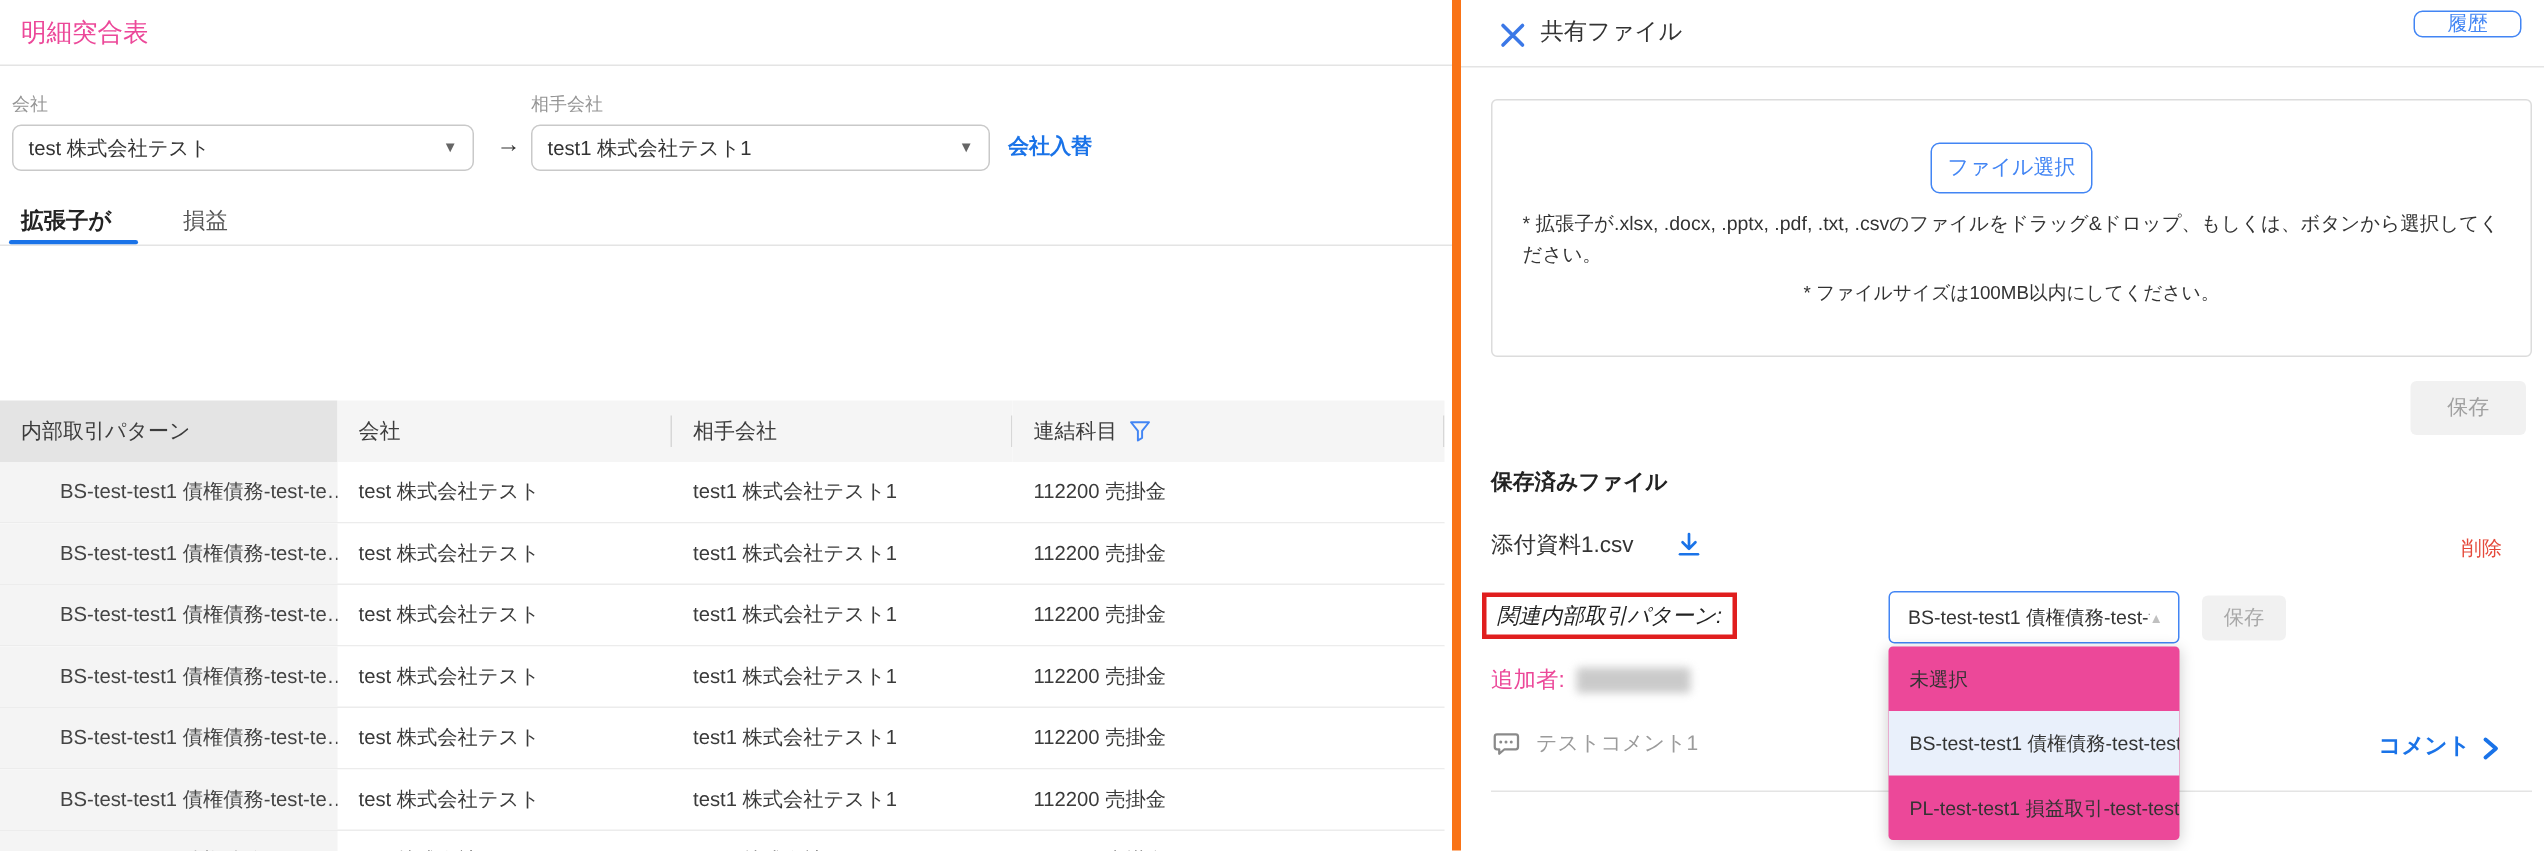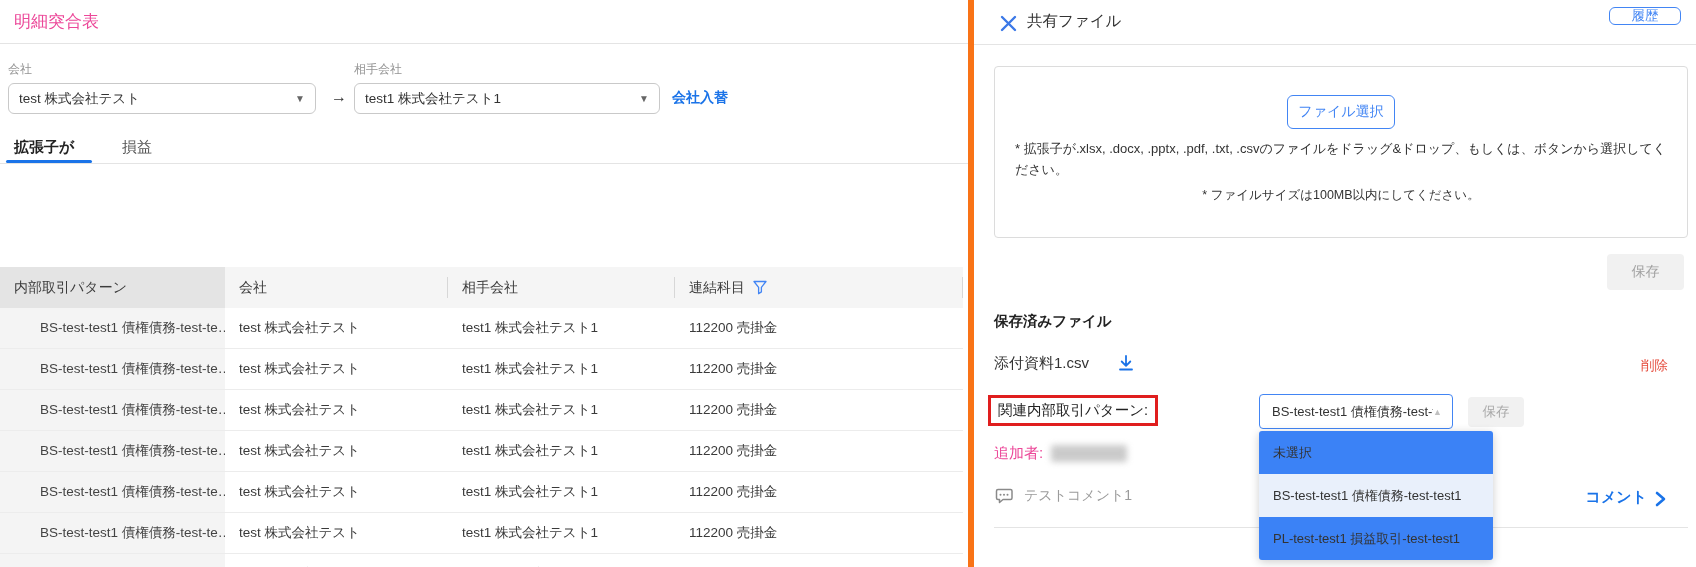--- a/index.html
+++ b/index.html
@@ -63,39 +63,39 @@
                      margin:0 auto; cursor:pointer; }
   .upload-note { margin-top:10px; font-size:13px; color:#333; line-height:1.6; }
   .upload-size-note { margin-top:6px; font-size:12.5px; color:#333; text-align:center; }
   .save-main-btn { left:633px; top:254px; width:77px; height:36px; background:#f1f1f1; border:none;
                    border-radius:4px; color:#a0a0a0; font-size:14px; display:flex; align-items:center;
                    justify-content:center; }
   .saved-heading { left:20px; top:312px; font-size:14.5px; font-weight:bold; color:#222; }
   .file-row { left:20px; top:354px; display:flex; align-items:flex-start; gap:28px; }
   .file-name { font-size:15px; color:#333; }
   .delete-link { right:28px; top:357px; font-size:13.5px; color:#e5493a; cursor:pointer; }
-  .pattern-label-box { left:14px; top:395px; border:3px solid #e01e1e; padding:3px 7px; background:#fff; }
+  .pattern-label-box { left:14px; top:395px; border:3px solid #e01e1e; padding:3px 7px; background:#fff;font-style:italic; }
   .pattern-label { font-size:14.5px; color:#222; }
   .pattern-select { left:285px; top:394px; width:194px; height:35px; border:1.5px solid #4285f4; border-radius:4px;
                     background:#fff; display:flex; align-items:center; padding:0 10px 0 12px; font-size:13px;
                     color:#333; cursor:pointer; }
   .pattern-select .val { white-space:nowrap; overflow:hidden; }
   .pattern-select .up-caret { margin-left:auto; color:#c0c0c0; font-size:9px; }
   .save-small-btn { left:494px; top:397px; width:56px; height:30px; background:#f1f1f1; border:none;
                     border-radius:4px; color:#a8a8a8; font-size:13.5px; display:flex; align-items:center;
                     justify-content:center; }
   .added-by-row { left:20px; top:444px; display:flex; align-items:center; gap:8px; }
   .added-by-label { font-size:15px; color:#ec4899; }
   .redacted { width:76px; height:17px; background:#b9b9b9; border-radius:2px; filter:blur(3px); opacity:.75; }
   .comment-row { left:20px; top:486px; display:flex; align-items:center; gap:10px; }
   .comment-preview { font-size:14px; color:#9b9b9b; }
   .comments-link { right:30px; top:488px; display:flex; align-items:flex-end; gap:8px; color:#1a73e8;
                    font-size:15px; font-weight:bold; cursor:pointer; }
   .rp-div2 { left:20px; top:527px; width:694px; }
-  .dropdown { left:285px; top:431px; width:234px; background:#3b82f6; border-radius:3px;
+  .dropdown { left:285px; top:431px; width:194px; background:#ec4899; border-radius:3px;
               box-shadow:0 2px 10px rgba(0,0,0,.2); z-index:10; overflow:hidden; }
   .dd-option { padding:0 14px; height:43px; display:flex; align-items:center; font-size:13px; color:#333;
                white-space:nowrap; overflow:hidden; cursor:pointer; }
   .dd-option.selected { background:#e9f0fb; }
 </style>
 </head>
 <body>
 
 <div id="left-panel">
   <div class="abs lp-title">明細突合表</div>

